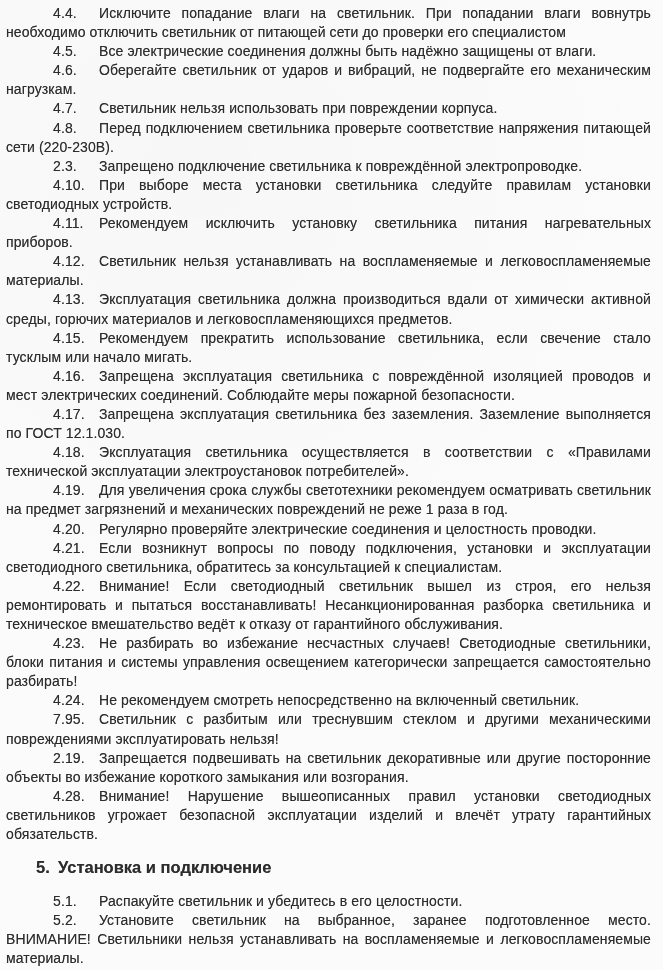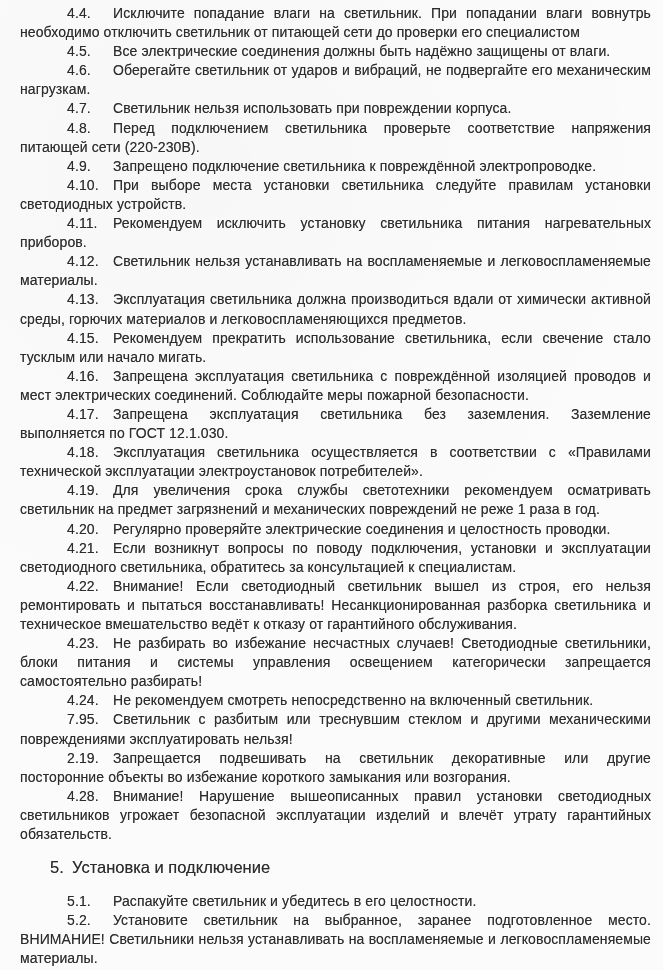--- a/index.html
+++ b/index.html
@@ -14,42 +14,42 @@
     color: var(--fg, #2d2d2d);
     font-family: "Liberation Sans", "DejaVu Sans", sans-serif;
     font-size: 14px;
     line-height: 19.1px;
     -webkit-font-smoothing: antialiased;
   }
   .page {
     box-sizing: border-box;
     width: 663px;
     height: 832px;
-    padding: 4px 12px 0 20px;
+    padding: 4px 12px 0 6px;
     background:
       radial-gradient(circle at 30% 20%, rgba(0,0,0,0.015), transparent 60%),
       var(--bg, #fbfbfb);
   }
   .para {
     margin: 0;
     text-align: justify;
     text-indent: 47px;
     letter-spacing: 0.1px;
     text-shadow: 0 0 0.5px rgba(40,40,40,0.55);
   }
   .para .num {
     display: inline-block;
     min-width: 46px;
     text-indent: 0;
   }
   .section-heading {
     margin: 13px 0 15px 0;
     padding-left: 30px;
     font-size: 16.5px;
-    font-weight: normal;
+    font-weight: bold;
     line-height: 20px;
     text-shadow: 0 0 0.5px rgba(40,40,40,0.6);
   }
   .section-heading .hnum {
     display: inline-block;
     min-width: 22px;
   }
 </style>
 </head>
 <body style="--bg: #fbfbfb; --fg: #2d2d2d;">
@@ -61,21 +61,21 @@
       <p class="para"><span class="num">4.4.</span><span>Исключите попадание влаги на светильник. При попадании влаги вовнутрь необходимо отключить светильник от питающей сети до проверки его специалистом</span></p>
 
       <p class="para"><span class="num">4.5.</span><span>Все электрические соединения должны быть надёжно защищены от влаги.</span></p>
 
       <p class="para"><span class="num">4.6.</span><span>Оберегайте светильник от ударов и вибраций, не подвергайте его механическим нагрузкам.</span></p>
 
       <p class="para"><span class="num">4.7.</span><span>Светильник нельзя использовать при повреждении корпуса.</span></p>
 
       <p class="para"><span class="num">4.8.</span><span>Перед подключением светильника проверьте соответствие напряжения питающей сети (220-230В).</span></p>
 
-      <p class="para"><span class="num">4.9.</span><span>Запрещено подключение светильника к повреждённой электропроводке.</span></p>
+      <p class="para"><span class="num">2.3.</span><span>Запрещено подключение светильника к повреждённой электропроводке.</span></p>
 
       <p class="para"><span class="num">4.10.</span><span>При выборе места установки светильника следуйте правилам установки светодиодных устройств.</span></p>
 
       <p class="para"><span class="num">4.11.</span><span>Рекомендуем исключить установку светильника питания нагревательных приборов.</span></p>
 
       <p class="para"><span class="num">4.12.</span><span>Светильник нельзя устанавливать на воспламеняемые и легковоспламеняемые материалы.</span></p>
 
       <p class="para"><span class="num">4.13.</span><span>Эксплуатация светильника должна производиться вдали от химически активной среды, горючих материалов и легковоспламеняющихся предметов.</span></p>
 
 

